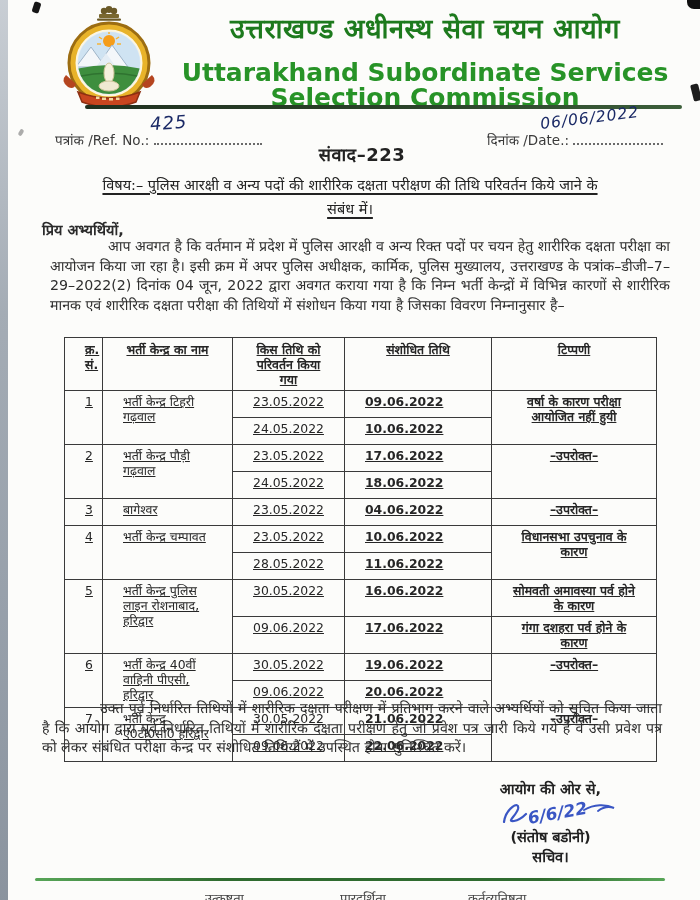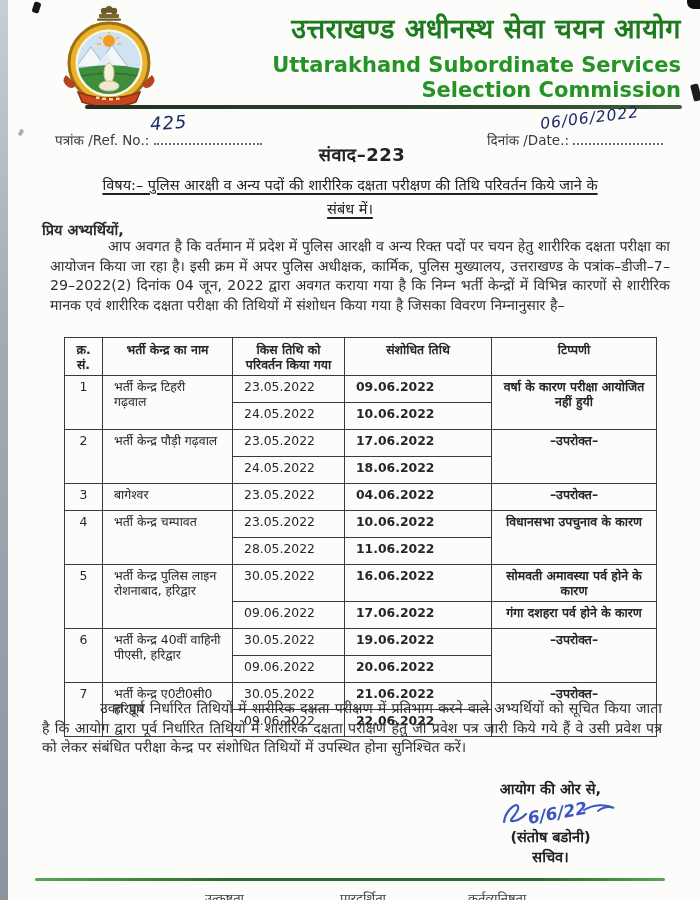--- a/index.html
+++ b/index.html
@@ -12,23 +12,23 @@
   
   .edge-band{position:absolute;left:0;top:0;width:8px;height:900px;
     background:linear-gradient(180deg,#c3c9d0 0%,#9aa3ad 35%,#89939f 75%,#7e8894 100%);opacity:.9;}
   .mark-tl{position:absolute;left:33px;top:2px;width:7px;height:11px;background:#161616;transform:rotate(18deg);border-radius:2px;}
   .mark-tr{position:absolute;left:687px;top:0;width:13px;height:9px;background:#0f0f0f;border-radius:0 0 0 7px;}
   .mark-r{position:absolute;left:692px;top:84px;width:8px;height:17px;background:#1d1d1d;transform:rotate(-14deg);border-radius:2px;}
   .speck{position:absolute;left:19px;top:129px;width:4px;height:7px;background:#777;transform:rotate(30deg);opacity:.6;border-radius:2px;}
 
   
   .emblem{position:absolute;left:52px;top:3px;width:114px;height:106px;}
-  .titles{position:absolute;left:181px;top:12px;width:500px;text-align:right;}
+  .titles{position:absolute;left:175px;top:12px;width:500px;text-align:center;}
   .title-hi{font-size:27px;font-weight:bold;color:#1d7a1d;letter-spacing:.5px;line-height:34px;}
-  .title-en{font-size:21px;font-weight:bold;color:#279327;line-height:25px;margin-top:7px;}
+  .title-en{font-size:25px;font-weight:bold;color:#279327;line-height:25px;margin-top:14px;}
   .head-rule{position:absolute;left:85px;top:105px;width:597px;height:4px;
     background:linear-gradient(90deg,#20301f,#2c452b 60%,#3c5f3a);border-radius:2px;}
 
   
   .ref-line{position:absolute;left:55px;top:131px;font-size:13.5px;color:#3a3a3a;}
   .date-line{position:absolute;left:487px;top:131px;font-size:13.5px;color:#3a3a3a;}
   .dots{display:inline-block;height:11px;border-bottom:2px dotted #6a6a6a;vertical-align:baseline;}
   .dots.ref{width:108px;}
   .dots.date{width:90px;}
   .hand{font-style:italic;color:#1b2a66;letter-spacing:1px;}
@@ -43,22 +43,22 @@
 
   .salutation{position:absolute;left:42px;top:219px;font-size:14.5px;font-weight:600;}
   .para{position:absolute;left:42px;width:620px;font-size:14.2px;line-height:19.5px;
     text-align:justify;text-indent:58px;color:#2e2e2e;}
   .para1{top:237px;margin-left:8px;}
   .para2{top:699px;}
 
   
   table.sched{position:absolute;left:64px;top:337px;border-collapse:collapse;
     font-size:12.4px;line-height:15px;color:#262626;table-layout:fixed;width:592px;}
-  table.sched th,table.sched td{border:1.6px solid #3a3a3a;padding:3px 11px;vertical-align:top;
-    overflow:hidden;}
+  table.sched th,table.sched td{border:1.6px solid #3a3a3a;padding:3px 20px;vertical-align:top;
+    overflow:hidden;text-decoration:underline;}
   table.sched th{font-weight:600;text-align:center;padding-top:4px;}
   col.c-sr{width:38px;}col.c-name{width:130px;}col.c-old{width:112px;}col.c-new{width:147px;}col.c-rem{width:165px;}
   td.sr{text-align:center;}
   td.name{text-align:left;}
   td.old{font-weight:400;}
   td.new{font-weight:700;}
   td.rem{text-align:center;font-weight:600;}
   tr.sub td{height:20px;}
 
   

